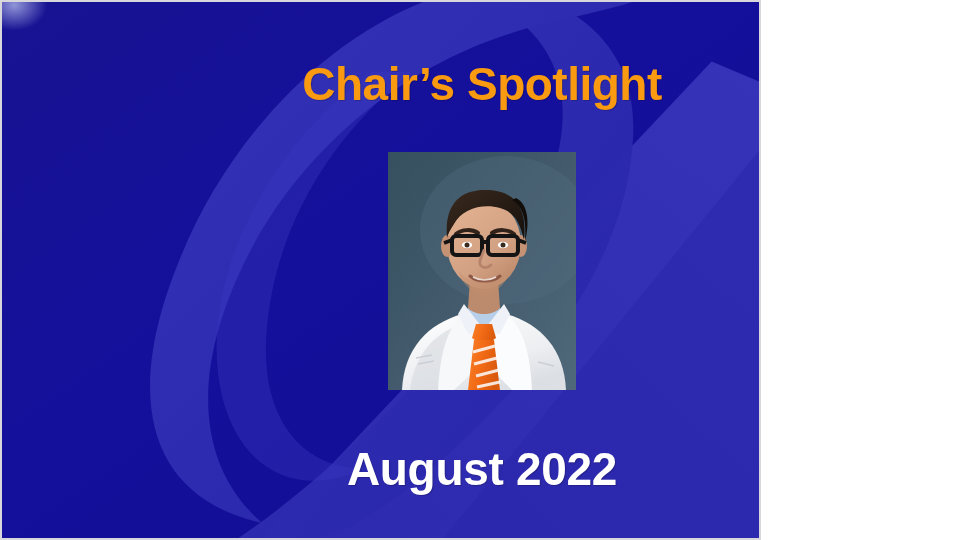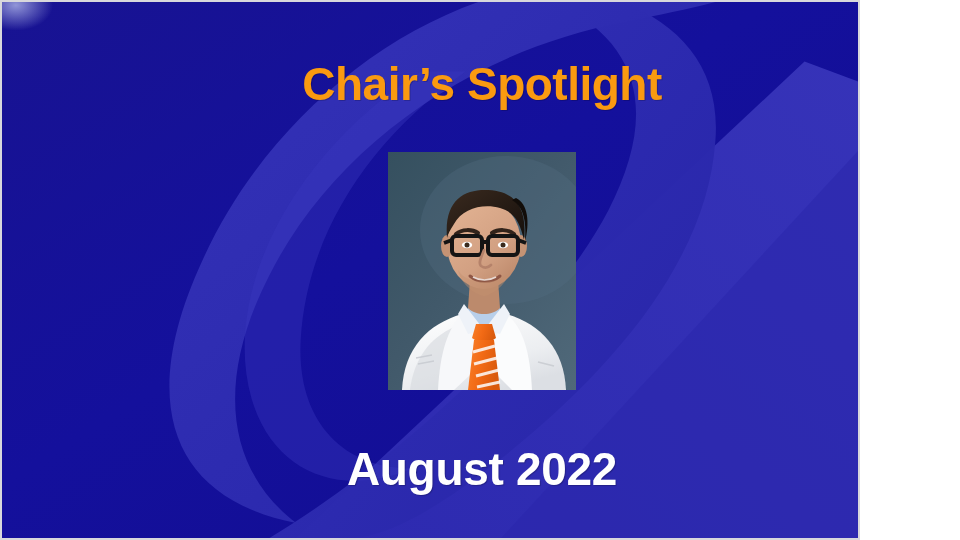--- a/index.html
+++ b/index.html
@@ -11,21 +11,21 @@
   body {
     width: 960px;
     height: 540px;
     overflow: hidden;
     font-family: "Liberation Sans", sans-serif;
   }
 
   
   #slide {
     position: relative;
-    width: 860px;
+    width: 761px;
     height: 540px;
     box-sizing: border-box;
     border: 2px solid #d8d8dc;
     background: #14109c;
     overflow: hidden;
   }
 
   #slide-bg {
     position: absolute;
     left: 0; top: 0;

